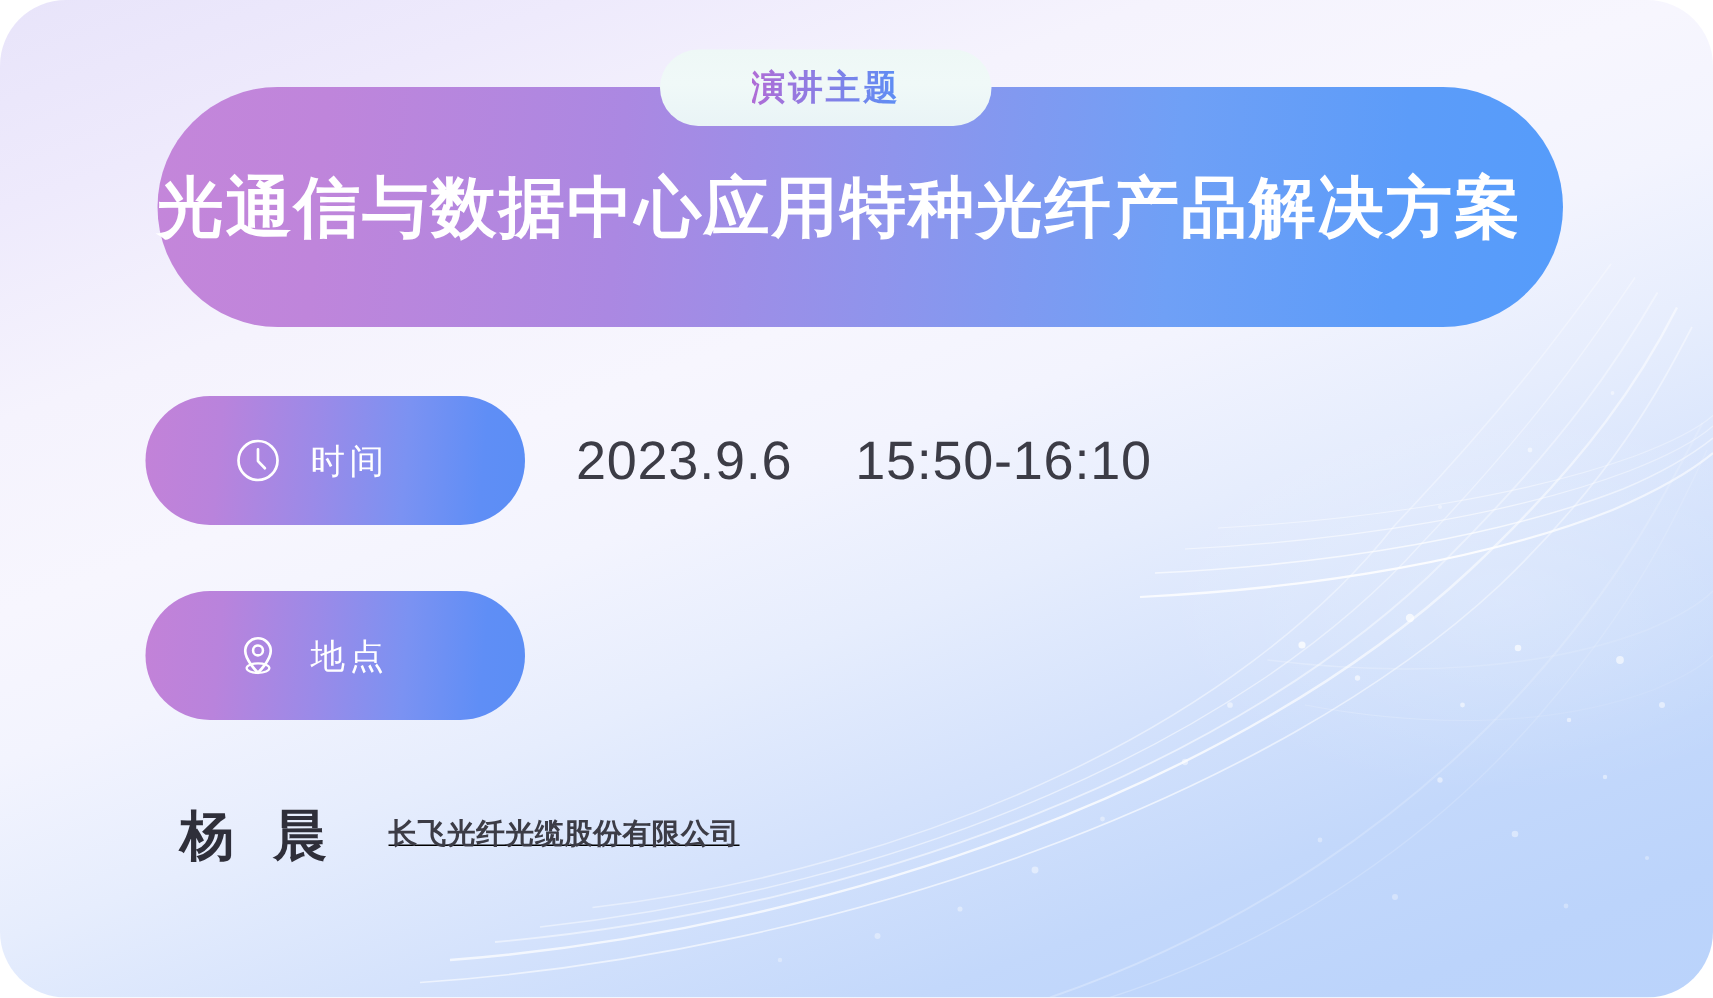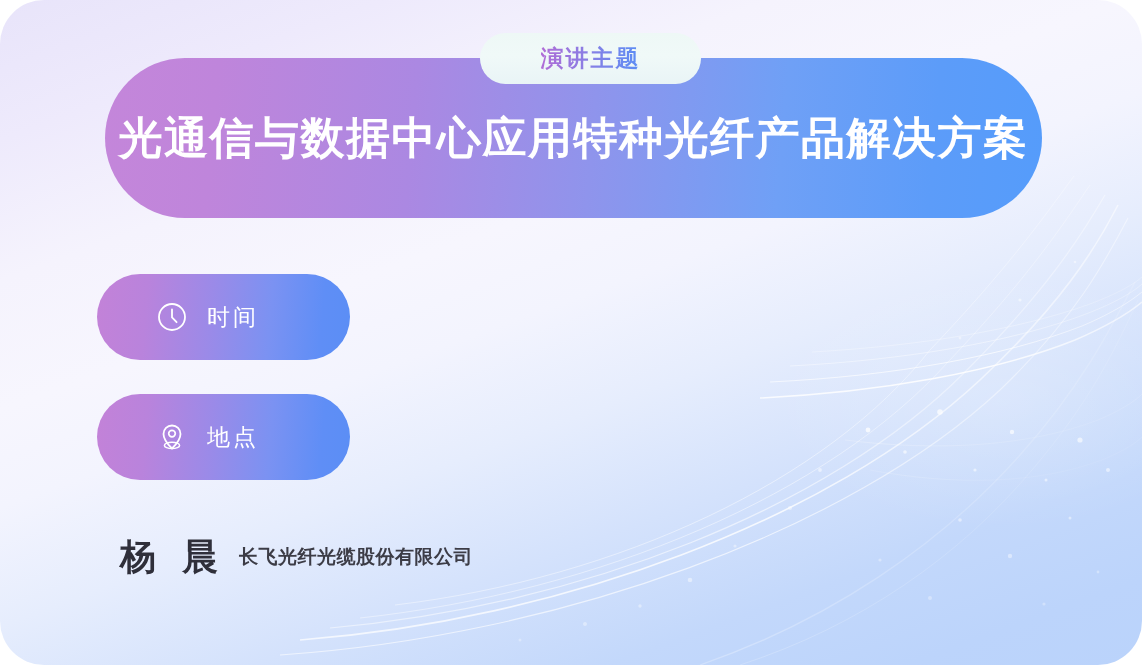--- a/index.html
+++ b/index.html
@@ -38,21 +38,21 @@
   .deco-layer {
     position: absolute;
     inset: 0;
     pointer-events: none;
   }
   .deco-layer svg { display: block; width: 100%; height: 100%; }
 
   
   #badge {
     position: absolute;
-    left: 480px;
+    left: 440px;
     top: 33px;
     width: 221px;
     height: 51px;
     border-radius: 26px;
     background: linear-gradient(180deg, #eef8f6 0%, #f0f9f8 45%, #e9f4f6 100%);
     display: flex;
     align-items: center;
     justify-content: center;
     z-index: 6;
   }
@@ -78,42 +78,42 @@
     background: linear-gradient(95deg,
         #c486da 0%,
         #bf85db 12%,
         #ab88e2 33%,
         #8f94ec 52%,
         #6fa0f6 72%,
         #5c9cf9 88%,
         #559cfb 100%);
     display: flex;
     align-items: center;
-    justify-content: center;
+    justify-content: flex-start;
     z-index: 4;
     font-family: Liberation Serif, serif;
   }
   #title-text {
     color: #ffffff;
     font-size: 44px;
     font-weight: 700;
     letter-spacing: 1.5px;
     white-space: nowrap;
   }
 
   
   .info-row {
     position: absolute;
     left: 97px;
     height: 86px;
     display: flex;
     align-items: center;
     z-index: 5;
   }
-  #row-time     { top: 274px; }
+  #row-time     { top: 264px; }
   #row-location { top: 394px; gap: 24px; }
   #row-speaker  { top: 514px; }
 
   .row-pill {
     width: 253px;
     height: 86px;
     border-radius: 43px;
     background: linear-gradient(95deg,
         #c382d8 0%,
         #b983dc 20%,
@@ -153,25 +153,26 @@
   
   #speaker-name {
     margin-left: 23px;
     color: #2f2f3a;
     font-size: 36px;
     font-weight: 700;
     letter-spacing: 2px;
     white-space: pre;
   }
   #speaker-affiliation {
-    margin-left: 19px;
+    margin-left: 39px;
     display: flex;
     flex-direction: column;
     justify-content: space-between;
     gap: 5px;
+    text-decoration: underline;
   }
   #speaker-affiliation span {
     color: #3c3c46;
     font-size: 19px;
     font-weight: 700;
     letter-spacing: 0.5px;
     white-space: nowrap;
     line-height: 1.25;
   }
 </style>
@@ -266,20 +267,21 @@
   </div>
 
   <div class="info-row" id="row-time">
     <div class="row-pill">
       <svg class="row-icon" viewBox="0 0 34 34">
         <circle cx="17" cy="17" r="13" fill="none" stroke="#ffffff" stroke-width="1.8"></circle>
         <path d="M17 9.5 V17.4 L21.6 22.2" fill="none" stroke="#ffffff" stroke-width="1.8" stroke-linecap="round" stroke-linejoin="round"></path>
       </svg>
       <span class="row-label">时间</span>
     </div>
+    <span class="row-value">2023.9.6    15:50-16:10</span>
   </div>
 
   <div class="info-row" id="row-location">
     <div class="row-pill">
       <svg class="row-icon" viewBox="0 0 34 34">
         <path d="M17 5.5 C12.3 5.5 8.5 9.3 8.5 14 C8.5 20.2 17 28.5 17 28.5 C17 28.5 25.5 20.2 25.5 14 C25.5 9.3 21.7 5.5 17 5.5 Z" fill="none" stroke="#ffffff" stroke-width="1.8" stroke-linejoin="round"></path>
         <circle cx="17" cy="13.6" r="3.3" fill="none" stroke="#ffffff" stroke-width="1.7"></circle>
         <ellipse cx="17" cy="25.4" rx="7.6" ry="3.2" fill="none" stroke="#ffffff" stroke-width="1.5"></ellipse>
       </svg>
       <span class="row-label">地点</span>

